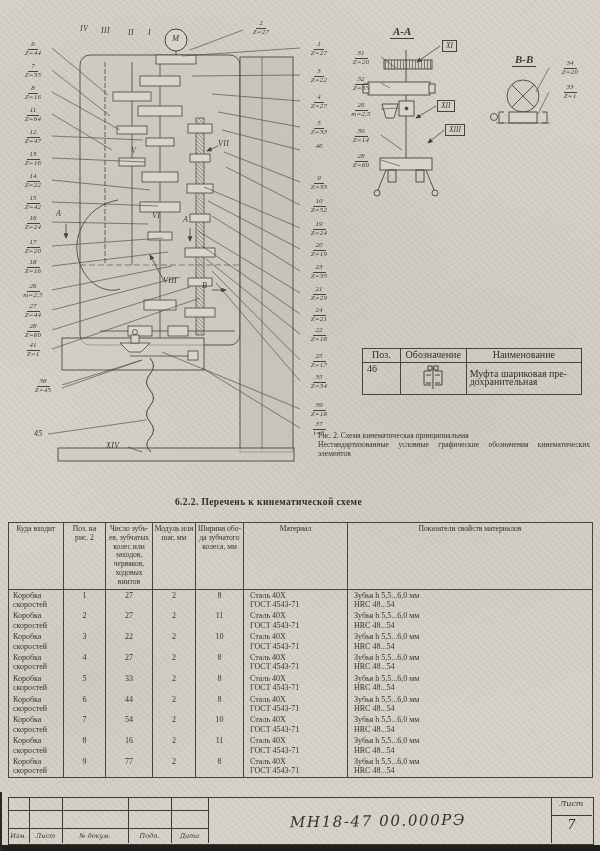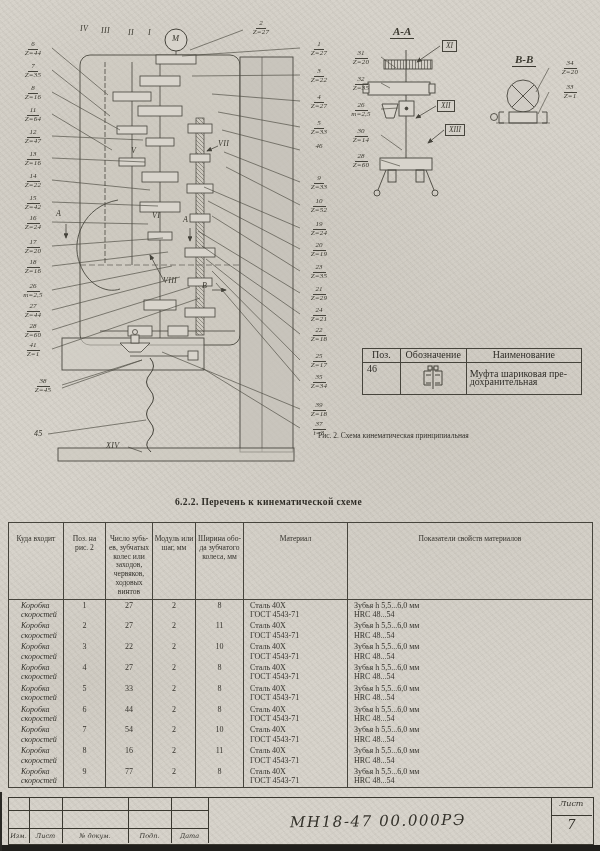--- a/index.html
+++ b/index.html
@@ -28,25 +28,25 @@
     font-size:10px;line-height:8.5px;}
   .legend th,.legend td{border:.9px solid #46443c;padding:2px 3px;font-weight:normal;text-align:center;vertical-align:middle;}
   .legend td.nm{text-align:left;}
   .caption{position:absolute;left:318px;top:431px;width:272px;font-size:7.5px;line-height:9px;z-index:3;
     color:#34322c;text-align:justify;}
   .heading{position:absolute;left:0;top:497px;width:537px;text-align:center;font-weight:bold;
     font-size:9.5px;letter-spacing:.4px;z-index:3;color:#2e2c26;}
   .parts{position:absolute;left:8px;top:522px;width:584px;border-collapse:collapse;table-layout:fixed;z-index:3;
     border:1.4px solid #46443c;font-size:8px;color:#34322c;}
   .parts th{border:.9px solid #46443c;font-weight:normal;font-size:7.6px;line-height:8.8px;
-    vertical-align:top;padding:12px 1px 2px;white-space:pre-line;text-align:center;}
+    vertical-align:top;padding:2px 1px 2px;white-space:pre-line;text-align:center;}
   .parts td{border-left:.9px solid #46443c;border-right:.9px solid #46443c;vertical-align:top;
     padding:1px 2px;line-height:9.4px;height:18px;}
   .parts td.num{text-align:center;}
-  .parts td.loc{padding-left:12px;font-style:italic;}
+  .parts td.loc{padding-left:4px;}
   .parts td.mat,.parts td.prop{padding-left:6px;}
   .tb{position:absolute;z-index:3;}
   .tb .box{position:absolute;border:1.1px solid #3a3830;}
   .hand{font-family:"DejaVu Serif",serif;font-style:italic;color:#33312a;}
   .tb-doc{position:absolute;left:210px;top:799px;width:336px;height:44px;display:flex;align-items:center;
     justify-content:center;font-size:15px;letter-spacing:1.6px;transform:rotate(-.8deg);z-index:4;}
   .tb-sheet-label{position:absolute;left:551px;top:799px;width:41px;height:15px;text-align:center;
     font-size:8px;z-index:4;}
   .tb-sheet-num{position:absolute;left:551px;top:817px;width:41px;height:26px;text-align:center;
     font-size:13px;z-index:4;}
@@ -294,20 +294,21 @@
             </g>
           </svg>
         </td>
         <td class="nm">Муфта шариковая пре­дохранительная</td>
       </tr>
     </tbody>
   </table>
 
   <div class="caption">
     <div>Рис. 2. Схема кинематическая принципиальная</div>
+    <div>Нестандартизованные условные графические обозначения кине­матических элементов</div>
   </div>
 
   <div class="heading">6.2.2. Перечень к кинематической схеме</div>
 
   <table class="parts">
     <colgroup>
       <col style="width:55px">
         <col style="width:42px">
         <col style="width:47px">
         <col style="width:43px">

